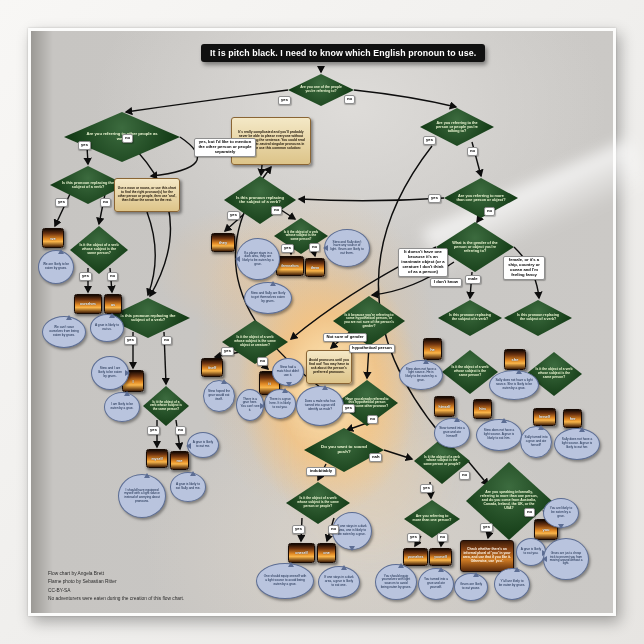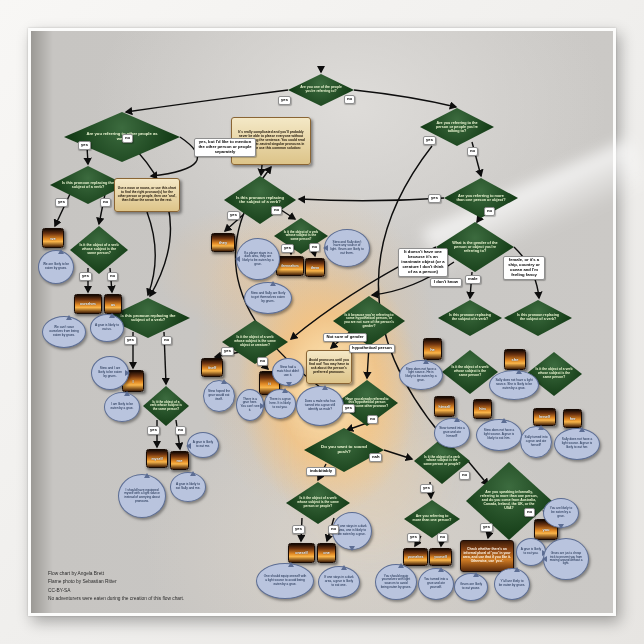--- a/index.html
+++ b/index.html
@@ -431,19 +431,20 @@
       <div class="elabel" style="left: 369px; top: 453px;">nah</div>
       <div class="elabel" style="left: 292px; top: 525px;">yes</div>
       <div class="elabel" style="left: 328px; top: 525px;">no</div>
       <div class="elabel" style="left: 420px; top: 484px;">yes</div>
       <div class="elabel" style="left: 459px; top: 471px;">no</div>
       <div class="elabel" style="left: 407px; top: 533px;">yes</div>
       <div class="elabel" style="left: 437px; top: 533px;">no</div>
       <div class="elabel" style="left: 480px; top: 523px;">yes</div>
       <div class="elabel" style="left: 524px; top: 508px;">no</div>
     </div>
+  <div class="title">It is pitch black. I need to know which English pronoun to use.</div>
   <div class="credits">
     <div>Flow chart by Angela Brett</div>
     <div>Flame photo by Sebastian Ritter</div>
     <div>CC-BY-SA</div>
     <div>No adventurers were eaten during the creation of this flow chart.</div>
   </div>
 </div>
 
 </body></html>

